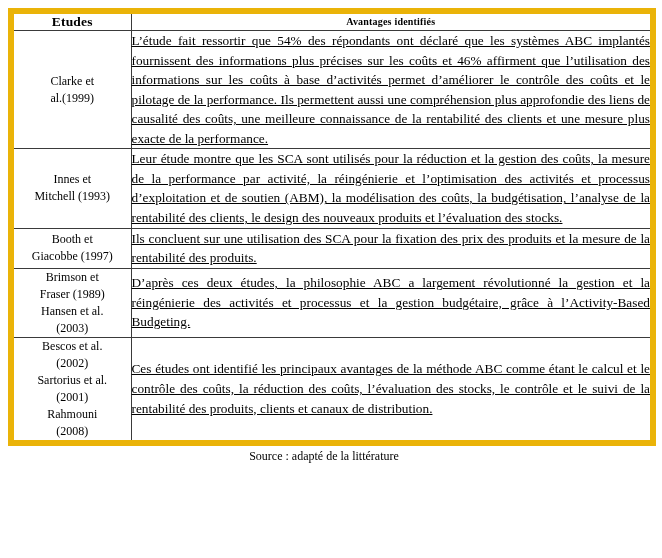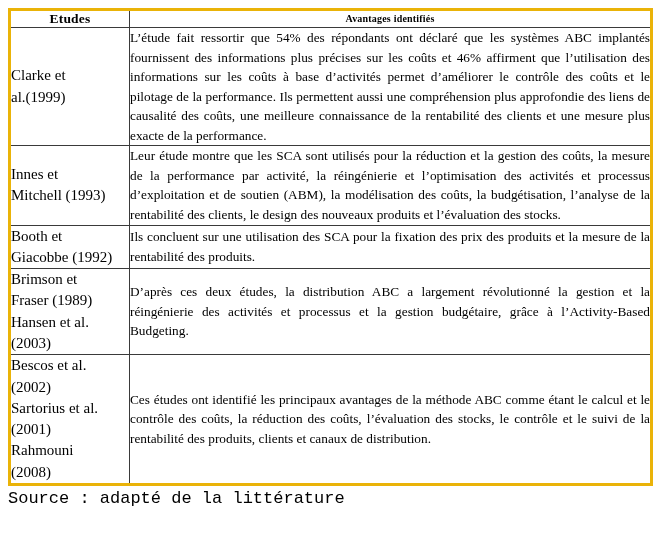--- a/index.html
+++ b/index.html
@@ -20,21 +20,21 @@
     position: relative;
     width: 662px;
     height: 558px;
     box-sizing: border-box;
     padding: 8px 12px 0 8px;
   }
   table.advantages {
     width: 642px;
     border-collapse: collapse;
     table-layout: fixed;
-    border: 3px solid #eab308;
+    border: 6px solid #eab308;
   }
   table.advantages col.col-studies { width: 120px; }
   table.advantages col.col-advantages { width: 522px; }
 
   table.advantages th,
   table.advantages td {
     border: 1px solid #3a3a3a;
     vertical-align: middle;
     padding: 0;
   }
@@ -45,48 +45,49 @@
     line-height: 1.2;
     text-align: center;
     padding: 9px 4px 10px 4px;
     letter-spacing: 0.2px;
   }
   th.head-advantages {
     font-size: 10px;
   }
   
   td.study-cell {
-    font-size: 15px;
+    text-align: center;
+    font-size: 12px;
     line-height: 1.42;
     padding: 5px 5px;
     white-space: pre-line;
   }
   
   td.adv-cell {
     text-align: justify;
     text-justify: inter-word;
     font-size: 13.3px;
     line-height: 1.47;
     padding: 4px 7px 4px 8px;
     hyphens: none;
+    text-decoration: underline;
   }
   td.adv-cell p {
     margin: 0;
     text-align: justify;
     text-align-last: left;
   }
   .source-line {
     width: 642px;
-    text-align: left;
-    font-size: 17px;
+    text-align: center;
+    font-size: 12px;
     line-height: 1.2;
     padding: 3px 10px 0 0;
     box-sizing: border-box;
     color: #000000;
-    font-family: Liberation Mono, monospace;
   }
 </style>
 </head>
 <body>
 
 <div class="page">
 
   <table class="advantages">
     <colgroup>
       <col class="col-studies">
@@ -108,32 +109,32 @@
       </tr>
       <tr>
         <td class="study-cell">Innes et
 Mitchell (1993)</td>
         <td class="adv-cell">
           <p>Leur étude montre que les SCA sont utilisés pour la réduction et la gestion des coûts, la mesure de la performance par activité, la réingénierie et l’optimisation des activités et processus d’exploitation et de soutien (ABM), la modélisation des coûts, la budgétisation, l’analyse de la rentabilité des clients, le design des nouveaux produits et l’évaluation des stocks.</p>
         </td>
       </tr>
       <tr>
         <td class="study-cell">Booth et
-Giacobbe (1992)</td>
+Giacobbe (1997)</td>
         <td class="adv-cell">
           <p>Ils concluent sur une utilisation des SCA pour la fixation des prix des produits et la mesure de la rentabilité des produits.</p>
         </td>
       </tr>
       <tr>
         <td class="study-cell">Brimson et
 Fraser (1989)
 Hansen et al.
 (2003)</td>
         <td class="adv-cell">
-          <p>D’après ces deux études, la distribution ABC a largement révolutionné la gestion et la réingénierie des activités et processus et la gestion budgétaire, grâce à l’Activity-Based Budgeting.</p>
+          <p>D’après ces deux études, la philosophie ABC a largement révolutionné la gestion et la réingénierie des activités et processus et la gestion budgétaire, grâce à l’Activity-Based Budgeting.</p>
         </td>
       </tr>
       <tr>
         <td class="study-cell">Bescos et  al.
 (2002)
 Sartorius et al.
 (2001)
 Rahmouni
 (2008)</td>
         <td class="adv-cell">

